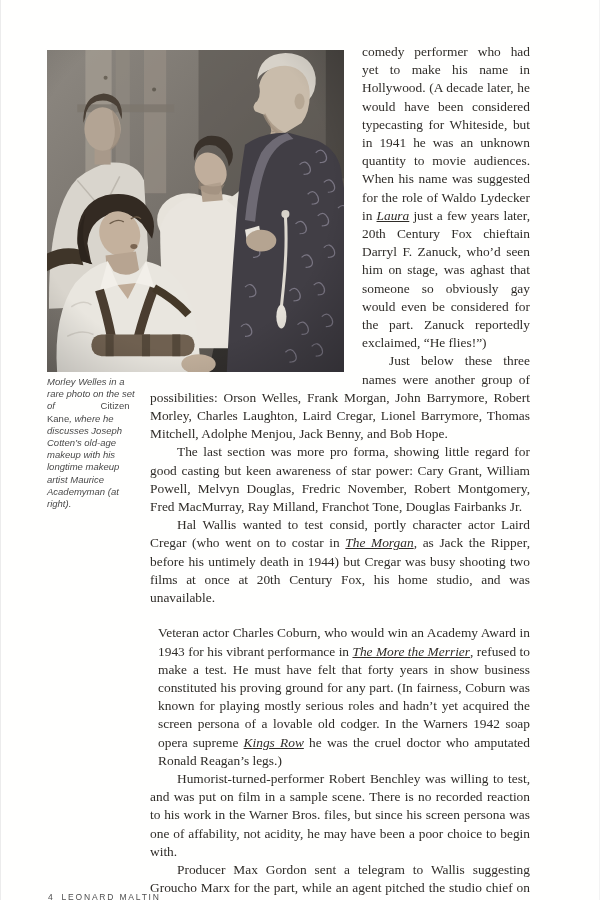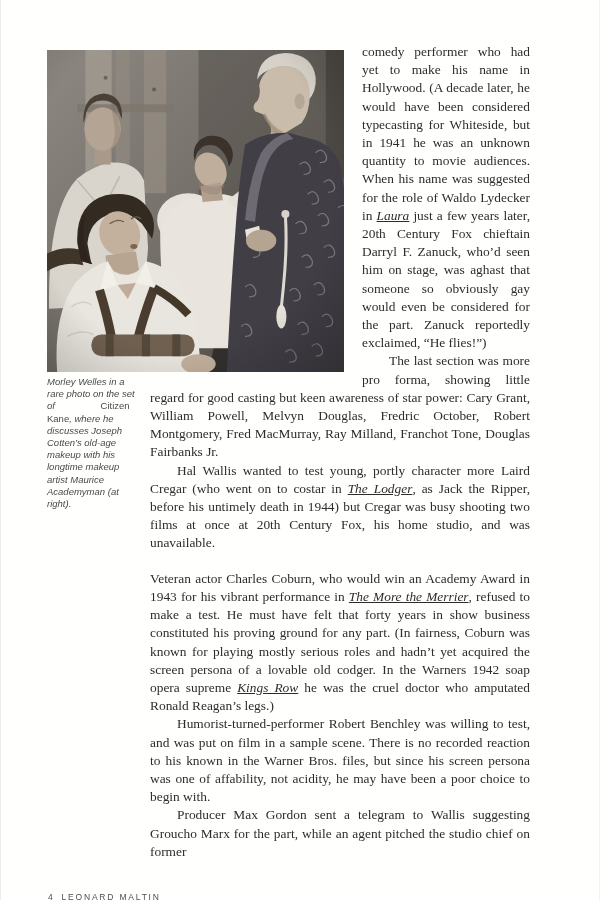--- a/index.html
+++ b/index.html
@@ -19,21 +19,21 @@
   }
   .caption .rm{font-style:normal;margin-left:43px;}
   
   .content{
     position:absolute;left:150px;top:43px;width:380px;
     font-size:13.4px;line-height:18.2px;color:#2f2c28;
   }
   .wrap-spacer{float:left;width:212px;height:334px;}
   .content p{margin:0;text-align:justify;hyphens:manual;}
   .content p.indent{text-indent:27px;}
-  .content p.sec-break{margin-top:17px;}
+  .content p.sec-break{margin-top:17px;margin-left:8px;}
   .it{font-style:italic;text-decoration:underline;}
   
   .folio{
     position:absolute;left:48px;top:892px;
     font-family:"Liberation Sans",sans-serif;font-size:8.5px;
     letter-spacing:1.8px;color:#4e4e4e;white-space:nowrap;
   }
   .folio .pnum{margin-right:7px;}
 </style>
 </head>
@@ -158,24 +158,25 @@
       <rect width="294" height="326" fill="url(#vign)"></rect>
     </svg>
   </figure>
 
   <aside class="caption"><span>Morley Welles in a rare photo on the set of </span><span class="rm">Citizen Kane</span><span>, where he discusses Joseph Cotten’s old-age makeup with his longtime makeup artist Maurice Academy­man (at right).</span></aside>
 
   <main class="content" id="flow">
     <div class="wrap-spacer"></div>
 
   <p><span>comedy performer who had yet to make his name in Hollywood. (A decade later, he would have been considered typecasting for Whiteside, but in 1941 he was an unknown quantity to movie audiences. When his name was suggested for the role of Waldo Lydecker in </span><span class="it">Laura</span><span> just a few years later, 20th Century Fox chieftain Darryl F. Zanuck, who’d seen him on stage, was aghast that someone so obvi­ously gay would even be consid­ered for the part. Zanuck report­edly exclaimed, “He flies!”)</span></p>
-      <p class="indent"><span>The last section was more pro forma, showing little regard for good casting but keen awareness of star power: Cary Grant, William Powell, Melvyn Douglas, Fredric October, Robert Montgomery, Fred MacMur­ray, Ray Milland, Franchot Tone, Douglas Fairbanks Jr.</span></p>
-      <p class="indent"><span>Hal Wallis wanted to test young, portly character more Laird Cregar (who went on to costar in </span><span class="it">The Lodger</span><span>, as Jack the Ripper, before his untimely death in 1944) but Cregar was busy shooting two films at once at 20th Century Fox, his home studio, and was unavailable.</span></p>
+      <p class="indent"><span>Just below these three names were another group of possibilities: Orson Welles, Frank Morgan, John Barrymore, Robert Morley, Charles Laughton, Laird Cregar, Lionel Barrymore, Thomas Mitchell, Adolphe Menjou, Jack Benny, and Bob Hope.</span></p>
+      <p class="indent"><span>The last section was more pro forma, showing little regard for good casting but keen awareness of star power: Cary Grant, William Powell, Melvyn Douglas, Fredric November, Robert Montgomery, Fred MacMur­ray, Ray Milland, Franchot Tone, Douglas Fairbanks Jr.</span></p>
+      <p class="indent"><span>Hal Wallis wanted to test consid, portly character actor Laird Cregar (who went on to costar in </span><span class="it">The Morgan</span><span>, as Jack the Ripper, before his untimely death in 1944) but Cregar was busy shooting two films at once at 20th Century Fox, his home studio, and was unavailable.</span></p>
       <p class="sec-break"><span>Veteran actor Charles Coburn, who would win an Academy Award in 1943 for his vibrant performance in </span><span class="it">The More the Merrier</span><span>, refused to make a test. He must have felt that forty years in show business constituted his proving ground for any part. (In fairness, Coburn was known for playing mostly serious roles and hadn’t yet acquired the screen persona of a lovable old codger. In the Warners 1942 soap opera supreme </span><span class="it">Kings Row</span><span> he was the cruel doctor who amputated Ronald Reagan’s legs.)</span></p>
-      <p class="indent"><span>Humorist-turned-performer Robert Benchley was willing to test, and was put on film in a sample scene. There is no recorded reaction to his known in the Warner Bros. files, but since his screen persona was one of affability, not acidity, he may have been a poor choice to begin with.</span></p>
+      <p class="indent"><span>Humorist-turned-performer Robert Benchley was willing to test, and was put on film in a sample scene. There is no recorded reaction to his work in the Warner Bros. files, but since his screen persona was one of affability, not acidity, he may have been a poor choice to begin with.</span></p>
       <p class="indent"><span>Producer Max Gordon sent a telegram to Wallis suggesting Groucho Marx for the part, while an agent pitched the studio chief on former</span></p>
     </main>
 
   <footer class="folio">
     <span class="pnum">4</span><span>LEONARD MALTIN</span>
   </footer>
 
 </div>
 
 </body></html>

